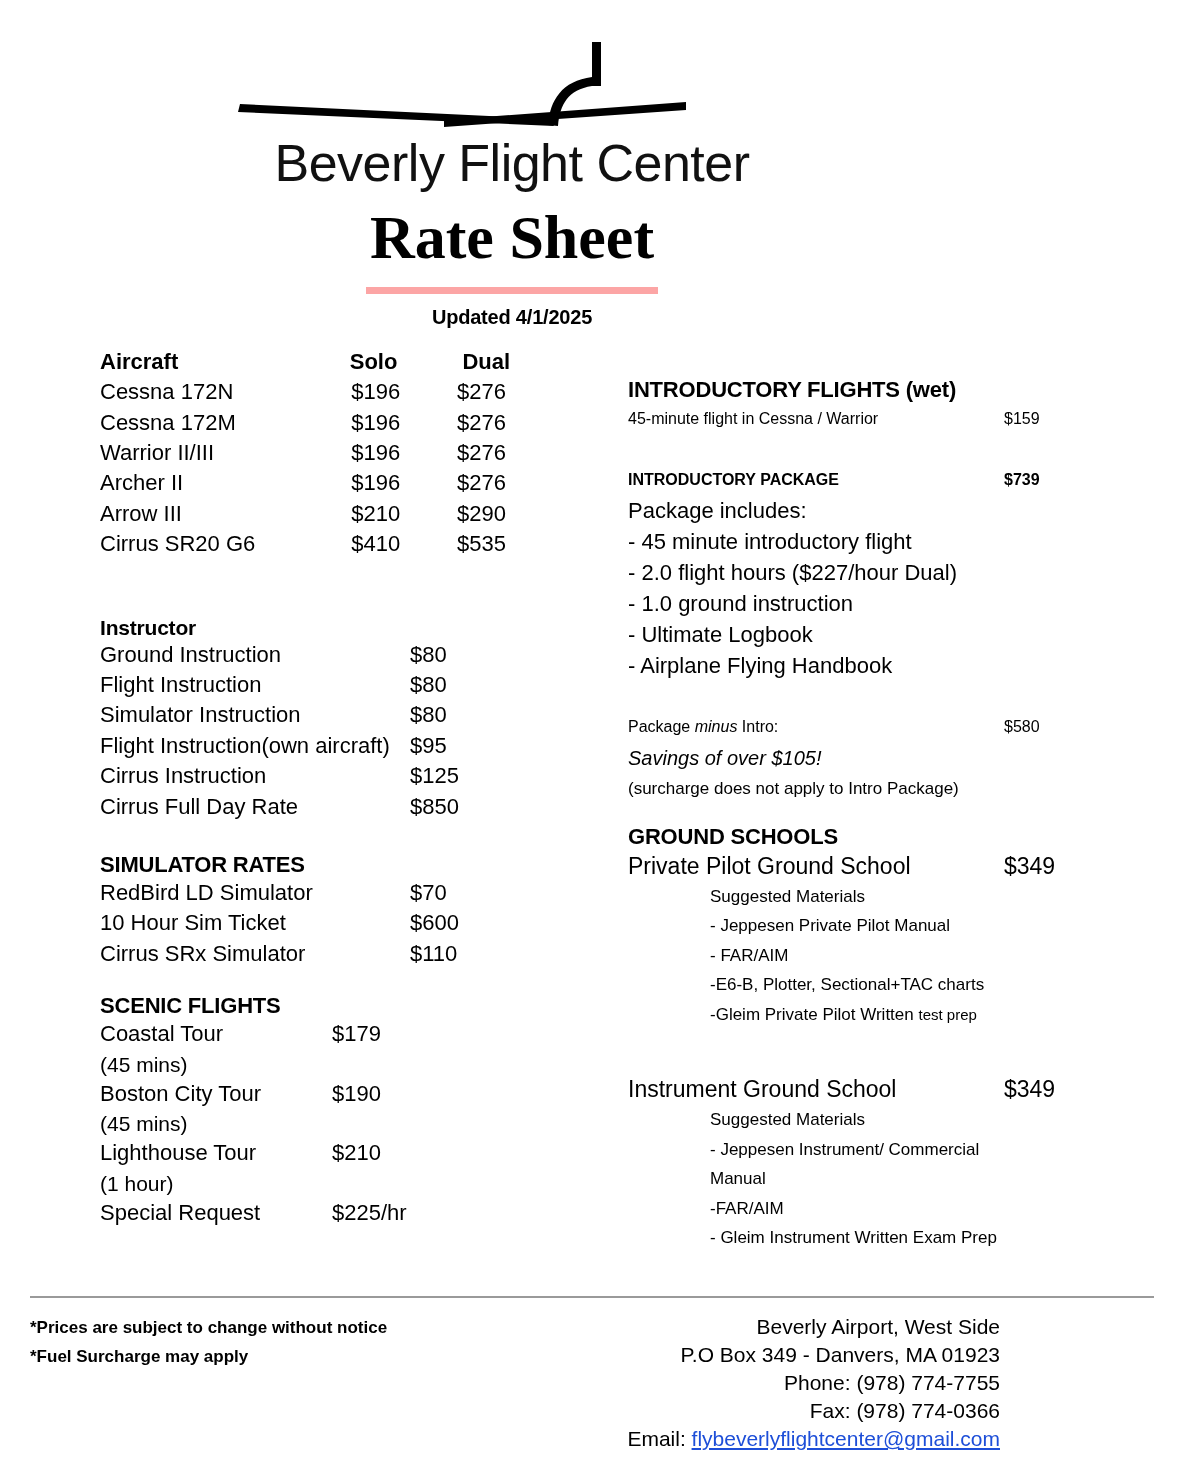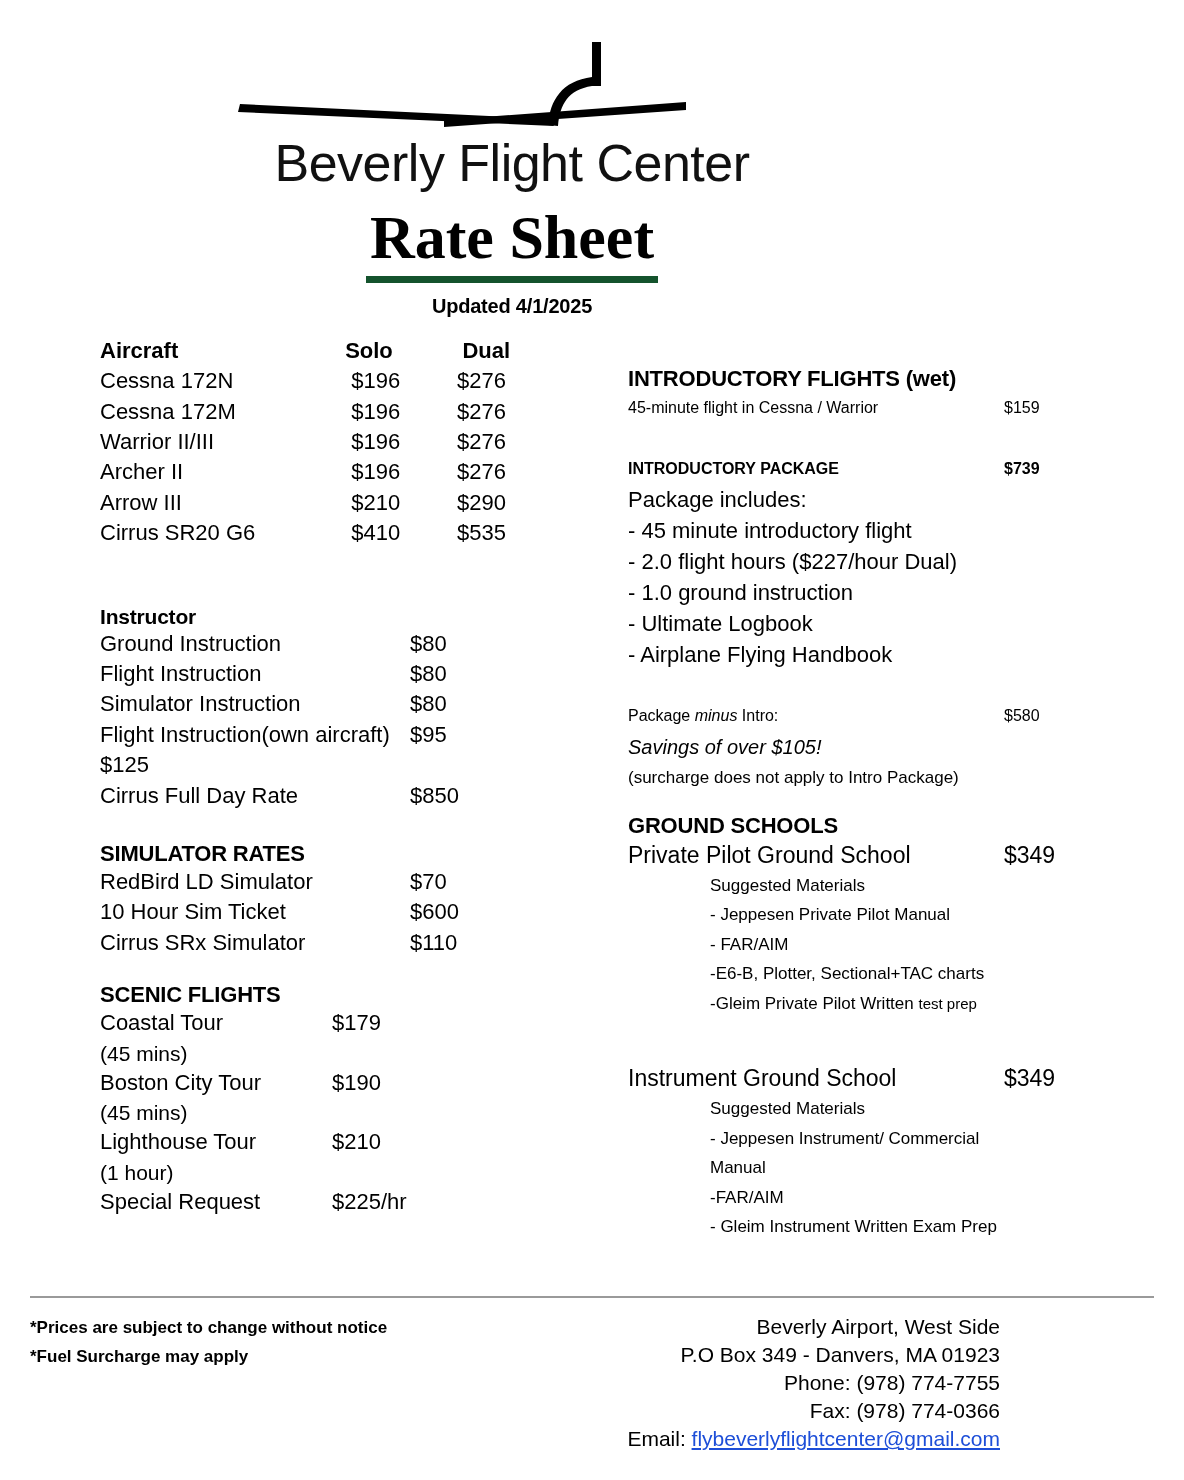--- a/index.html
+++ b/index.html
@@ -23,22 +23,22 @@
     line-height: 1.05;
     color: #111;
   }
   .rate-title {
     font-family: "Liberation Serif", serif;
     font-size: 62px;
     font-weight: bold;
     line-height: 1.1;
     margin-top: 12px;
     display: inline-block;
-    border-bottom: 7px solid #14532d;
-    padding: 0 4px 5px 4px;
+    border-bottom: 7px solid #fca5a5;
+    padding: 0 4px 16px 4px;
   }
   .updated {
     font-size: 20px;
     font-weight: bold;
     margin-top: 12px;
     letter-spacing: -0.2px;
   }
 
   
   .columns { position: relative; margin-top: 18px; }
@@ -60,21 +60,21 @@
     line-height: 30.4px;
     white-space: nowrap;
   }
 
   
   .lt { width: 420px; gap: 43px; }
   .lt .name { width: 230px; }
   .lt .solo { width: 88px; text-align: right; padding-right: 0; }
   .lt .dual { width: 95px; text-align: center; }
   .lt .solo.h, .lt .dual.h { font-weight: bold; }
-  .lt .solo.h { text-align: center; padding-left: 16px; }
+  .lt .solo.h { text-align: right; padding-left: 16px; }
   .lt .dual.h { text-align: left; padding-left: 22px; }
 
   .pricerow { display: flex; font-size: 22px; line-height: 30.4px; white-space: nowrap; }
   .pricerow .pname { width: 310px; }
   .pricerow .pval  { width: 105px; }
 
   .scenicrow .pname { width: 232px; }
   .scenicrow .pval  { width: 120px; }
 
   .subnote { font-size: 21px; line-height: 29px; }
@@ -194,20 +194,21 @@
       </div>
       <div class="pricerow">
         <span class="pname"><span>Simulator Instruction</span></span>
         <span class="pval">$80</span>
       </div>
       <div class="pricerow">
         <span class="pname"><span>Flight Instruction</span><span class="note">(own aircraft)</span></span>
         <span class="pval">$95</span>
       </div>
       <div class="pricerow">
+        <span class="pname"><span>Cirrus Instruction</span></span>
         <span class="pval">$125</span>
       </div>
       <div class="pricerow">
         <span class="pname"><span>Cirrus Full Day Rate</span></span>
         <span class="pval">$850</span>
       </div>
 
       <div class="spacer-30"></div>
 
       <div class="sec-head">SIMULATOR RATES</div>

